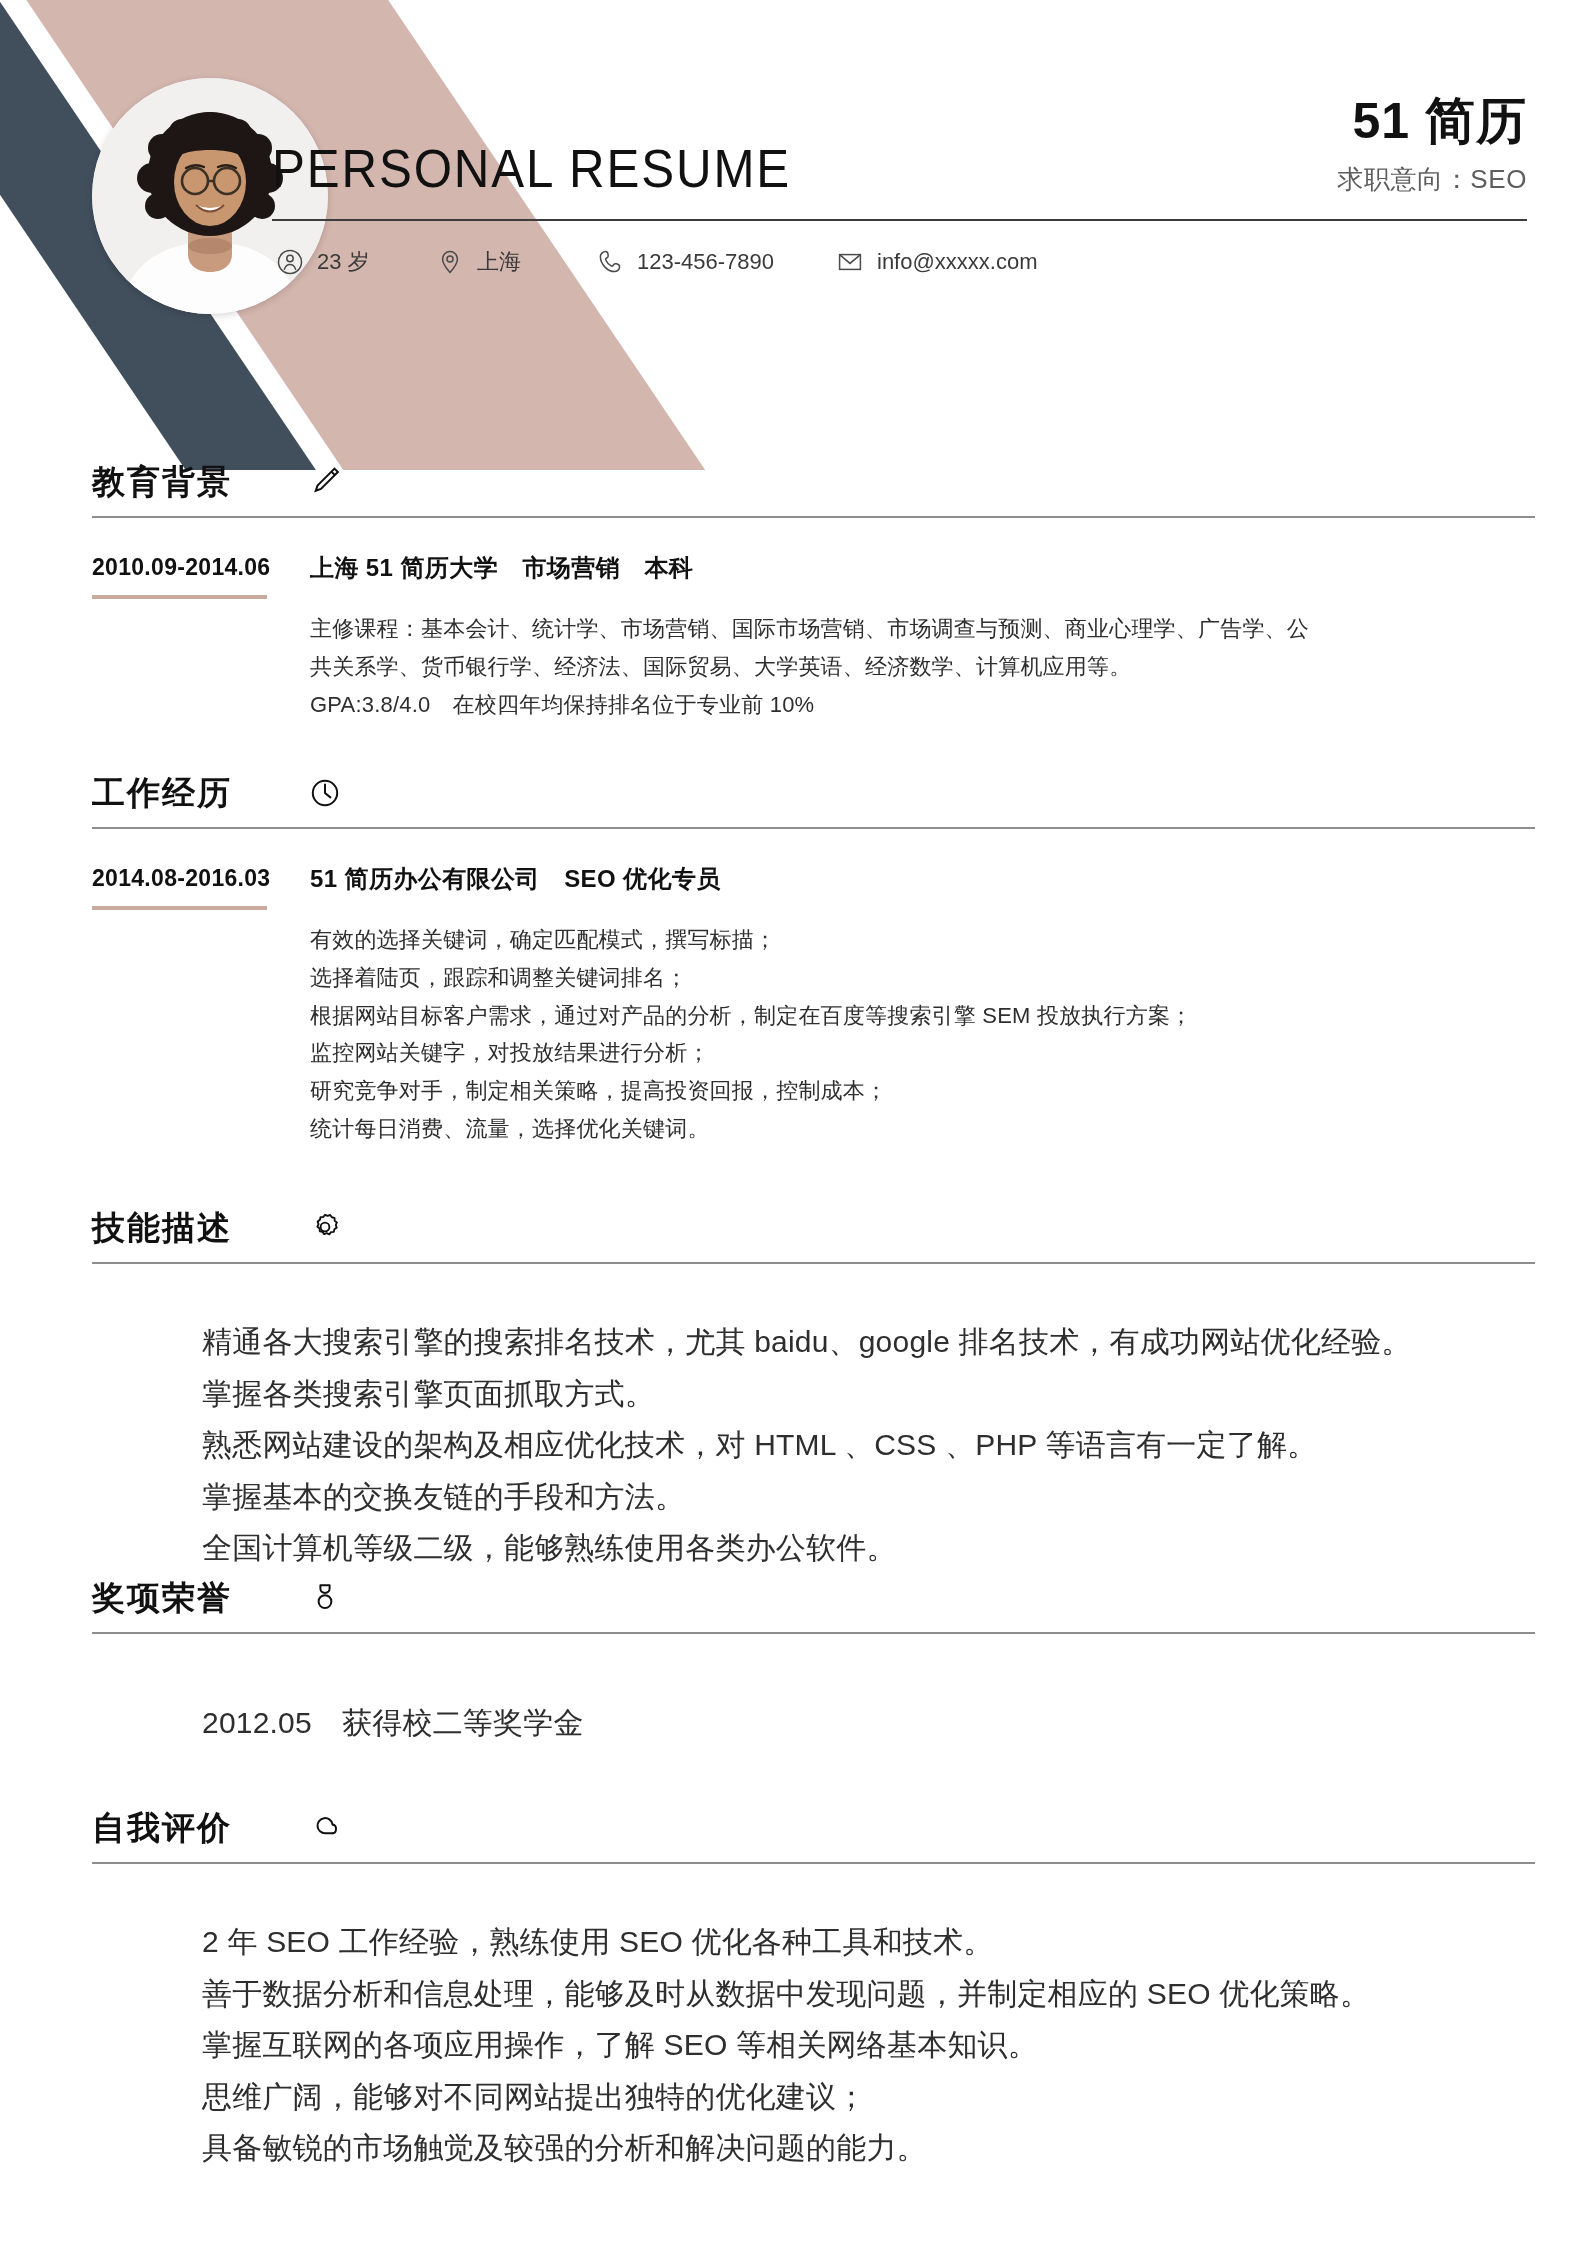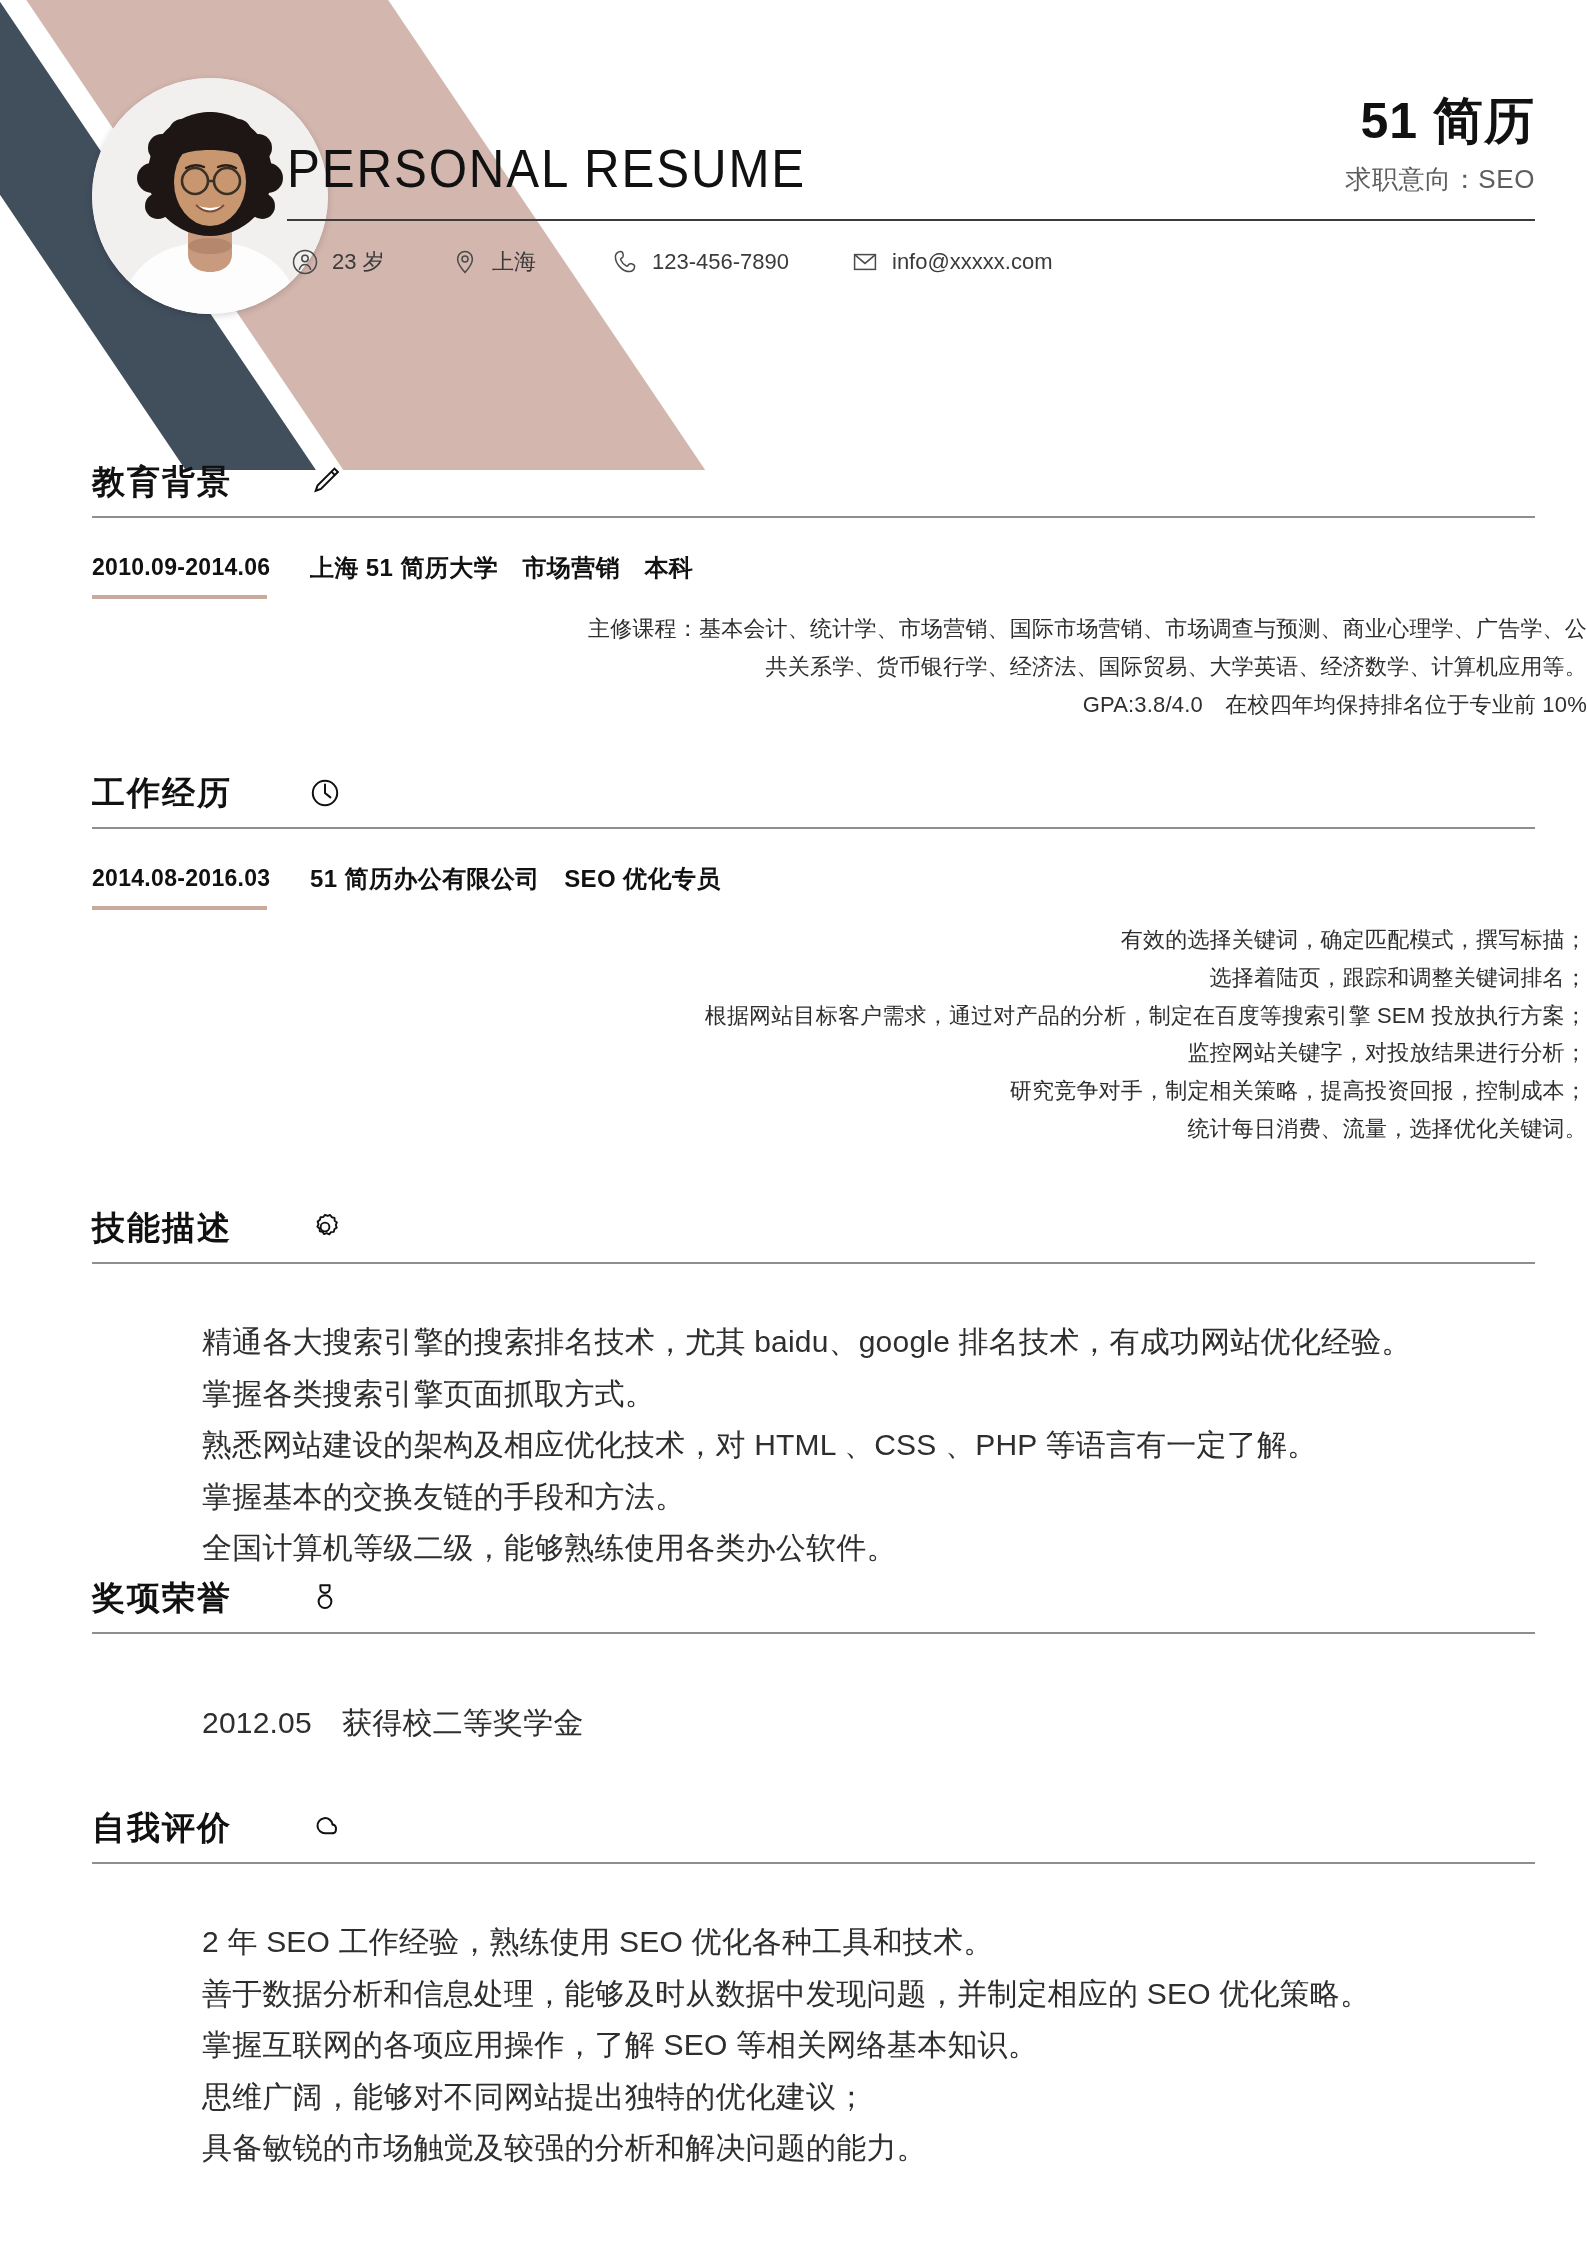--- a/index.html
+++ b/index.html
@@ -63,22 +63,21 @@
     overflow: hidden;
     box-shadow: 0 2px 7px rgba(0,0,0,0.16);
   }
   .avatar svg { display: block; width: 100%; height: 100%; }
 
   
   .header {
     position: absolute;
     left: 272px;
     top: 95px;
-    right: 52px;
-    margin-left: 15px;
+    right: 60px;
   }
   .header-top {
     display: flex;
     align-items: flex-end;
     justify-content: space-between;
   }
   .title-en {
     font-size: 53px;
     letter-spacing: 2.0px;
     font-weight: 300;
@@ -188,21 +187,20 @@
     font-weight: 700;
     color: #111;
     letter-spacing: 0.4px;
     margin-bottom: 26px;
   }
   .body-line {
     font-size: 22px;
     color: #2e2e2e;
     line-height: 1.72;
     letter-spacing: 0.2px;
-    text-align: right;
   }
   .body-block { padding-left: 110px; }
   .plain-line {
     font-size: 30px;
     color: #2e2e2e;
     line-height: 1.72;
     letter-spacing: 0.2px;
   }
 </style>
 </head>

